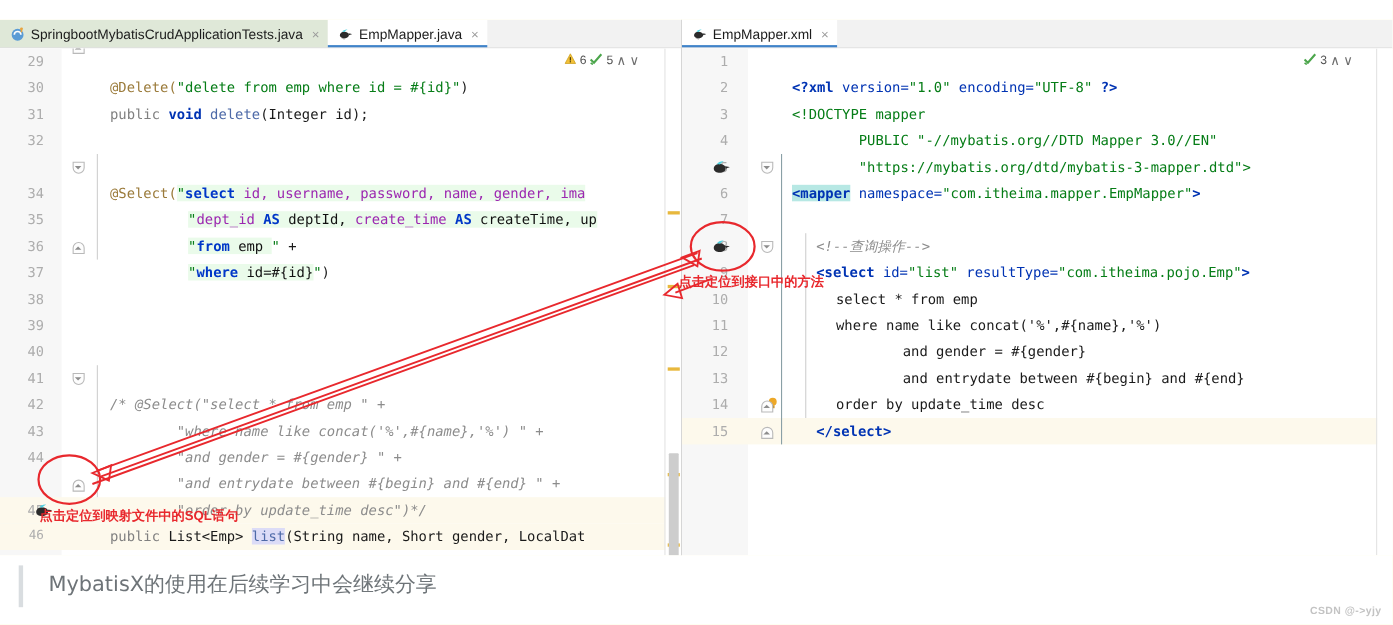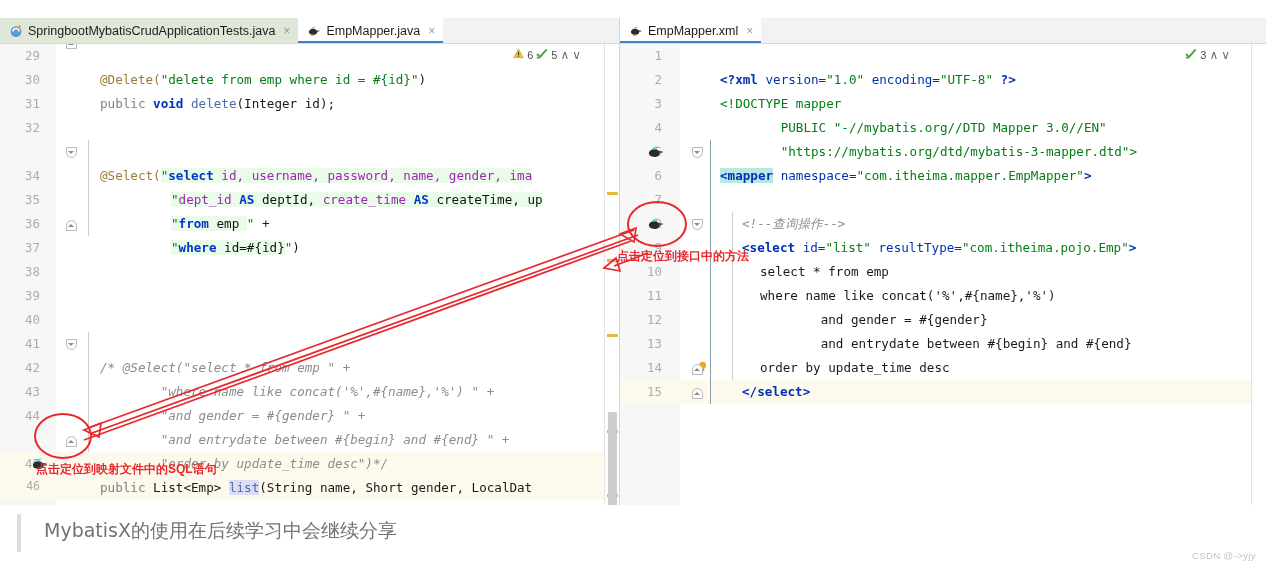--- a/index.html
+++ b/index.html
@@ -173,21 +173,21 @@
     background: #d9dde0;
   }
   .caption-text {
     position: absolute; left: 44px; top: 13px;
     font-family: "DejaVu Sans", sans-serif;
     font-size: 19px; color: #6e7478; white-space: nowrap;
   }
   .watermark {
     position: absolute; right: 10px; bottom: 7px;
     font-family: "Liberation Sans", sans-serif;
-    font-size: 9.5px; color: #c3c3c3; letter-spacing: .4px;
+    font-size: 9.5px; color: #c3c3c3; letter-spacing: .4px; font-weight: bold;
   }
   .topstrip { position:absolute; left:0; top:0; width:1266px; height:18px; background:#ffffff; }
 </style>
 </head>
 <body>
 
 <div id="root">
 
   <div class="topstrip"></div>
 

